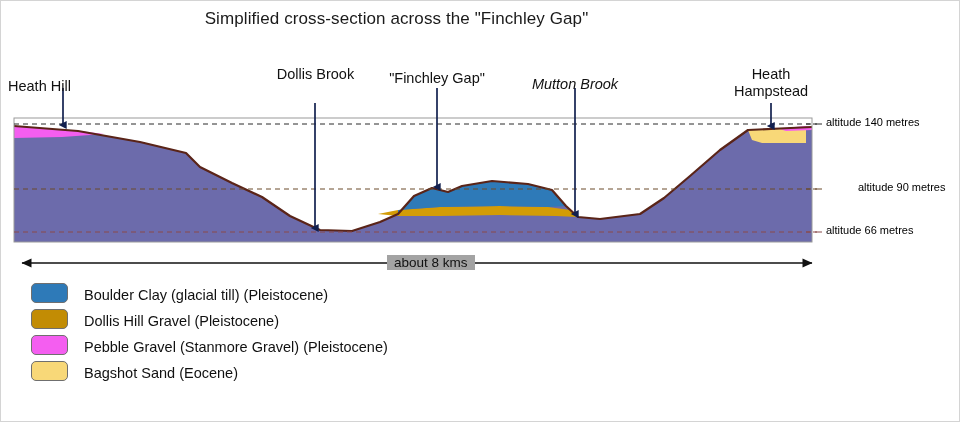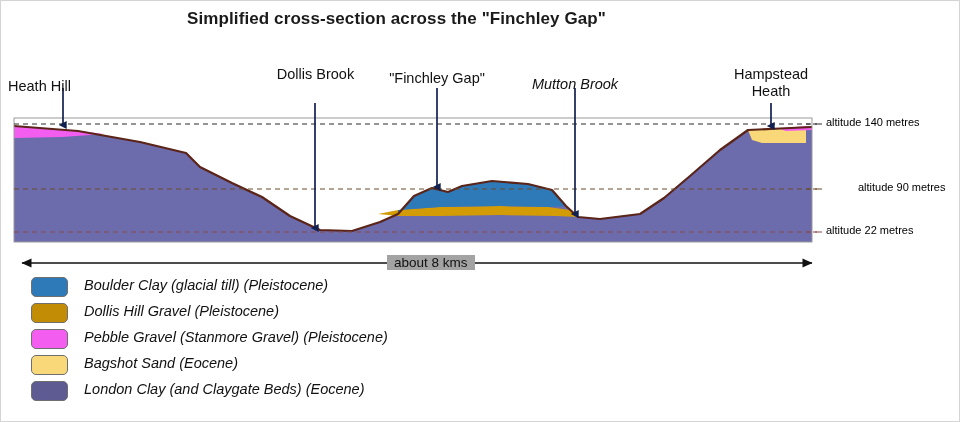--- a/index.html
+++ b/index.html
@@ -12,21 +12,21 @@
   }
   #frame{
     position:absolute;left:0;top:0;width:960px;height:422px;
     box-sizing:border-box;
     border:1px solid #d4d4d4;
     background:#ffffff;
   }
   #title{
     position:absolute;left:0;top:9px;width:793px;
     text-align:center;
-    font-size:17px;font-weight:bold;color:#1a1a1a;
+    font-size:17px;font-weight:normal;color:#1a1a1a;
     letter-spacing:0.1px;
   }
   
   #section-svg{position:absolute;left:0;top:0;width:960px;height:422px;}
   
   .callout{
     position:absolute;
     font-size:14.5px;color:#111111;
     white-space:nowrap;line-height:1.18;
   }
@@ -42,23 +42,22 @@
     position:absolute;
     font-size:13.5px;color:#111111;
     background:#a3a3a3;padding:0 7px;
     white-space:nowrap;
   }
   
   #legend{
     position:absolute;left:31px;top:277px;
   }
   .legend-row{
-    display:flex;align-items:flex-start;
+    display:flex;align-items:flex-end;
     height:26px;
-    font-style:italic;
   }
   .swatch{
     width:37px;height:20px;
     border-radius:5px;
     border:1px solid #6f6f6f;
     box-sizing:border-box;
     flex:0 0 auto;
   }
   .legend-label{
     margin-left:16px;
@@ -150,44 +149,40 @@
 
 <div class="callout center" style="left:382px;top:70px;width:110px;">
   <div>"Finchley Gap"</div>
 </div>
 
 <div class="callout center" style="left:518px;top:76px;width:114px;font-style:italic;">
   <div>Mutton Brook</div>
 </div>
 
 <div class="callout center" style="left:714px;top:66px;width:114px;">
+  <div>Heath</div>
   <div>Hampstead</div>
-  <div>Heath</div>
 </div>
 
 <div class="alt-label" style="left:826px;top:116px;">altitude 140 metres</div>
 <div class="alt-label" style="left:826px;top:181px;margin-left:32px;">altitude 90 metres</div>
-<div class="alt-label" style="left:826px;top:224px;">altitude 22 metres</div>
+<div class="alt-label" style="left:826px;top:224px;">altitude 66 metres</div>
 
 <div id="scale-text" style="left:387px;top:255px;">about 8 kms</div>
 
 <div id="legend">
   <div class="legend-row">
     <span class="swatch" style="background:#2e7ab8;"></span>
     <span class="legend-label">Boulder Clay (glacial till) (Pleistocene)</span>
   </div>
   <div class="legend-row">
     <span class="swatch" style="background:#c28c04;"></span>
     <span class="legend-label">Dollis Hill Gravel (Pleistocene)</span>
   </div>
   <div class="legend-row">
     <span class="swatch" style="background:#f45ef0;"></span>
     <span class="legend-label">Pebble Gravel (Stanmore Gravel) (Pleistocene)</span>
   </div>
   <div class="legend-row">
     <span class="swatch" style="background:#f8d878;"></span>
     <span class="legend-label">Bagshot Sand (Eocene)</span>
   </div>
-  <div class="legend-row">
-    <span class="swatch" style="background:#5d5b92;"></span>
-    <span class="legend-label">London Clay (and Claygate Beds) (Eocene)</span>
-  </div>
 </div>
 
 </body></html>

